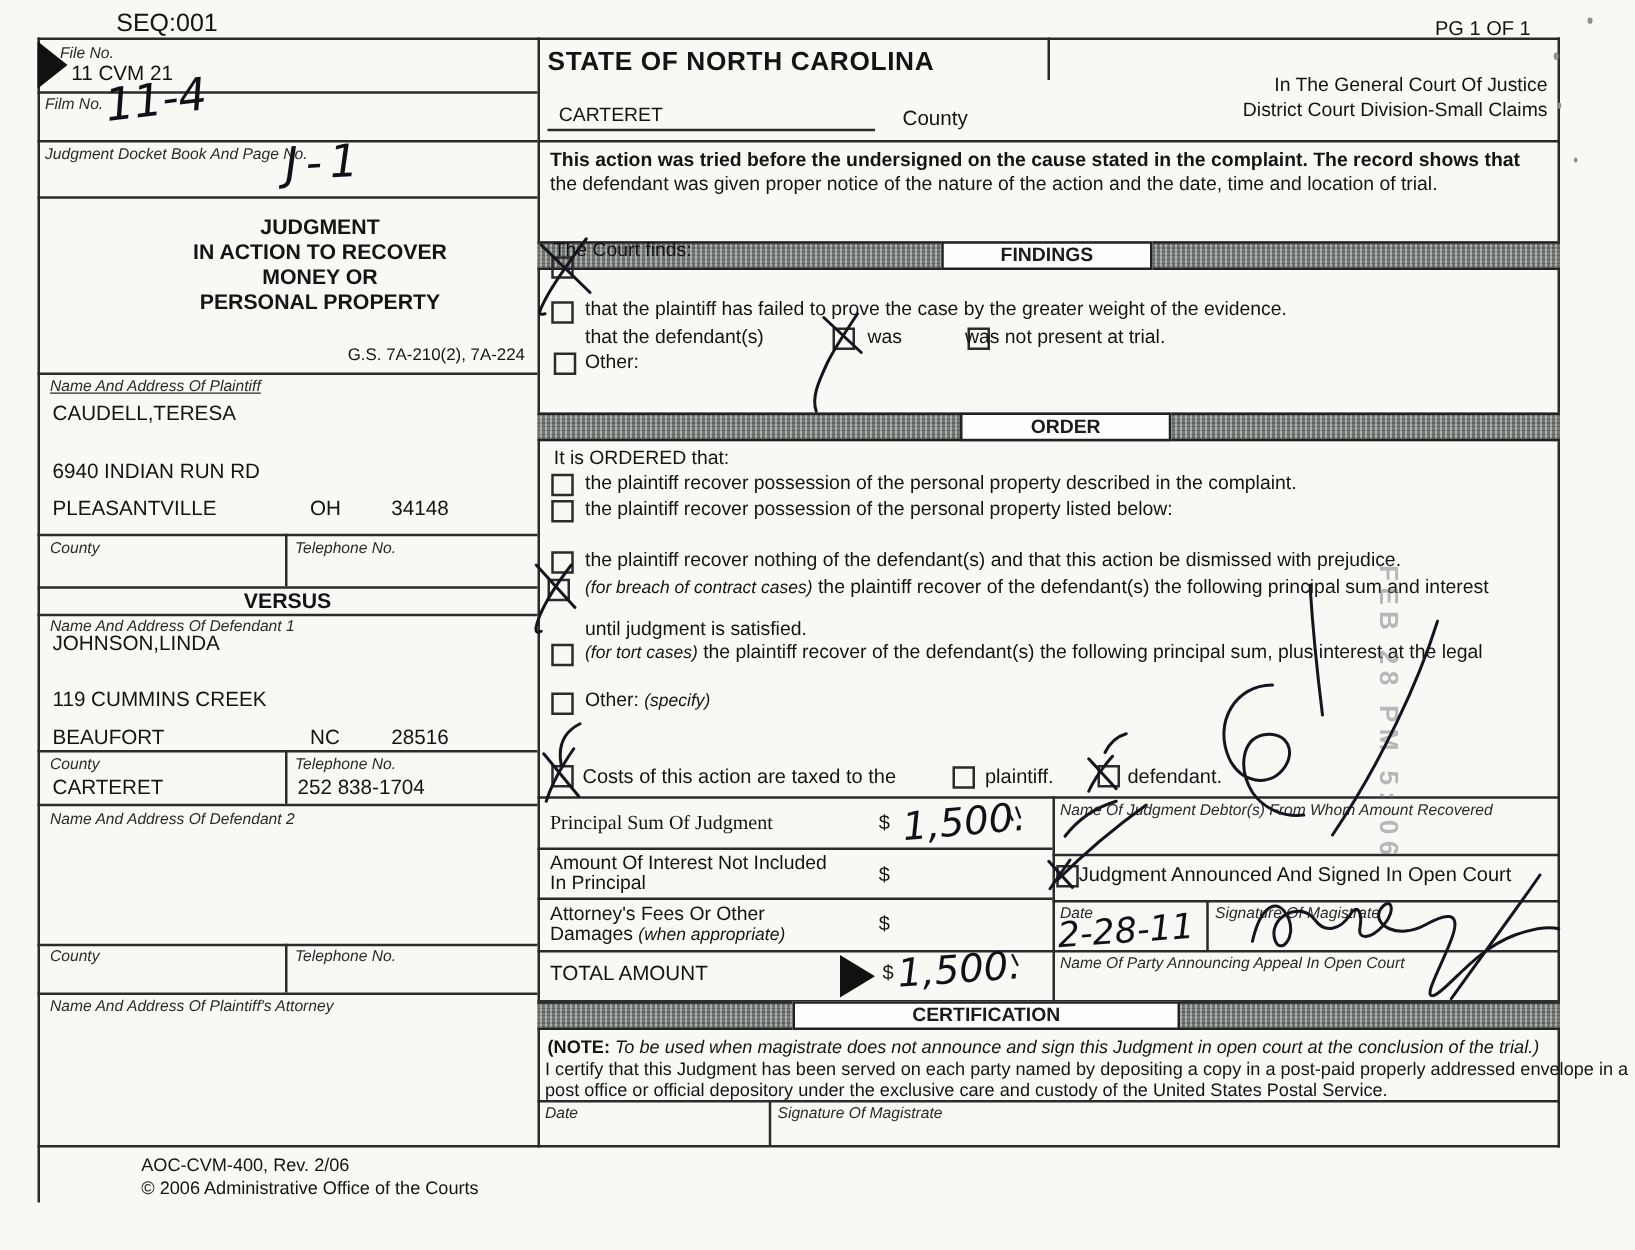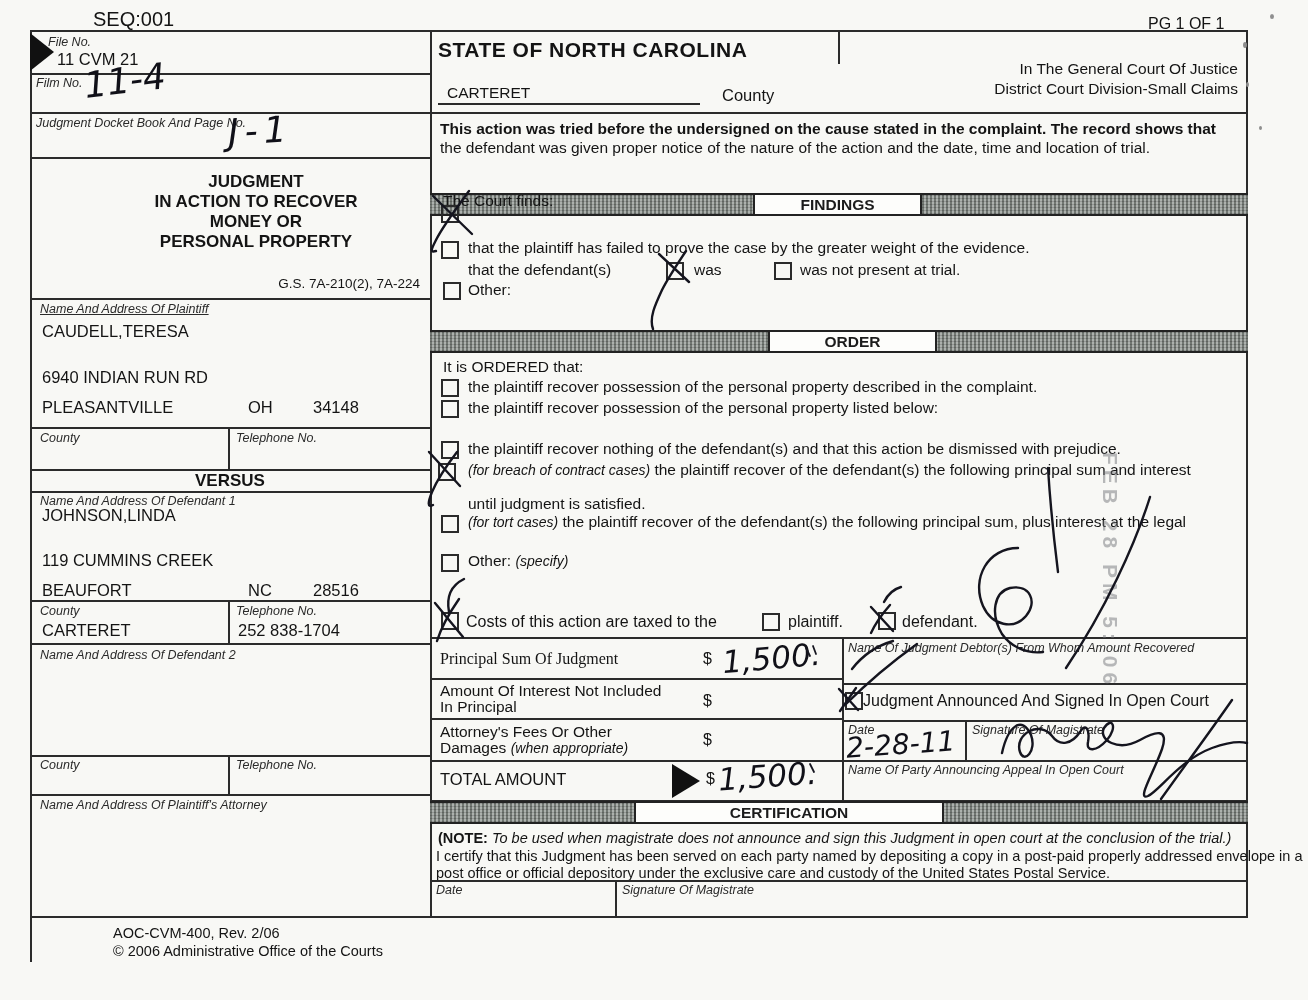--- a/index.html
+++ b/index.html
@@ -126,21 +126,21 @@
   </div>
 
   <div class="body" style="left:443px;top:192px;">The Court finds:</div>
   <span class="cb" style="left:441px;top:205px;"></span>
   <span class="cb" style="left:441px;top:241px;"></span>
   <div class="body" style="left:468px;top:239px;">that the plaintiff has failed to prove the case by the greater weight of the evidence.</div>
   <div class="body" style="left:468px;top:261px;">that the defendant(s)</div>
   <span class="cb" style="left:666px;top:262px;"></span>
   <div class="body" style="left:694px;top:261px;">was</div>
   <span class="cb" style="left:774px;top:262px;"></span>
-  <div class="body" style="left:800px;top:261px;">was not  present at trial.</div>
+  <div class="body" style="left:772px;top:261px;">was not  present at trial.</div>
   <span class="cb" style="left:443px;top:282px;"></span>
   <div class="body" style="left:468px;top:281px;">Other:</div>
 
   <div class="bar" style="top:330px;">
     <div class="barlabel" style="left:338px;width:165px;">ORDER</div>
   </div>
 
   <div class="body" style="left:443px;top:358px;">It is ORDERED that:</div>
   <span class="cb" style="left:441px;top:379px;"></span>
   <div class="body" style="left:468px;top:378px;">the plaintiff recover possession of the personal property described in the complaint.</div>

